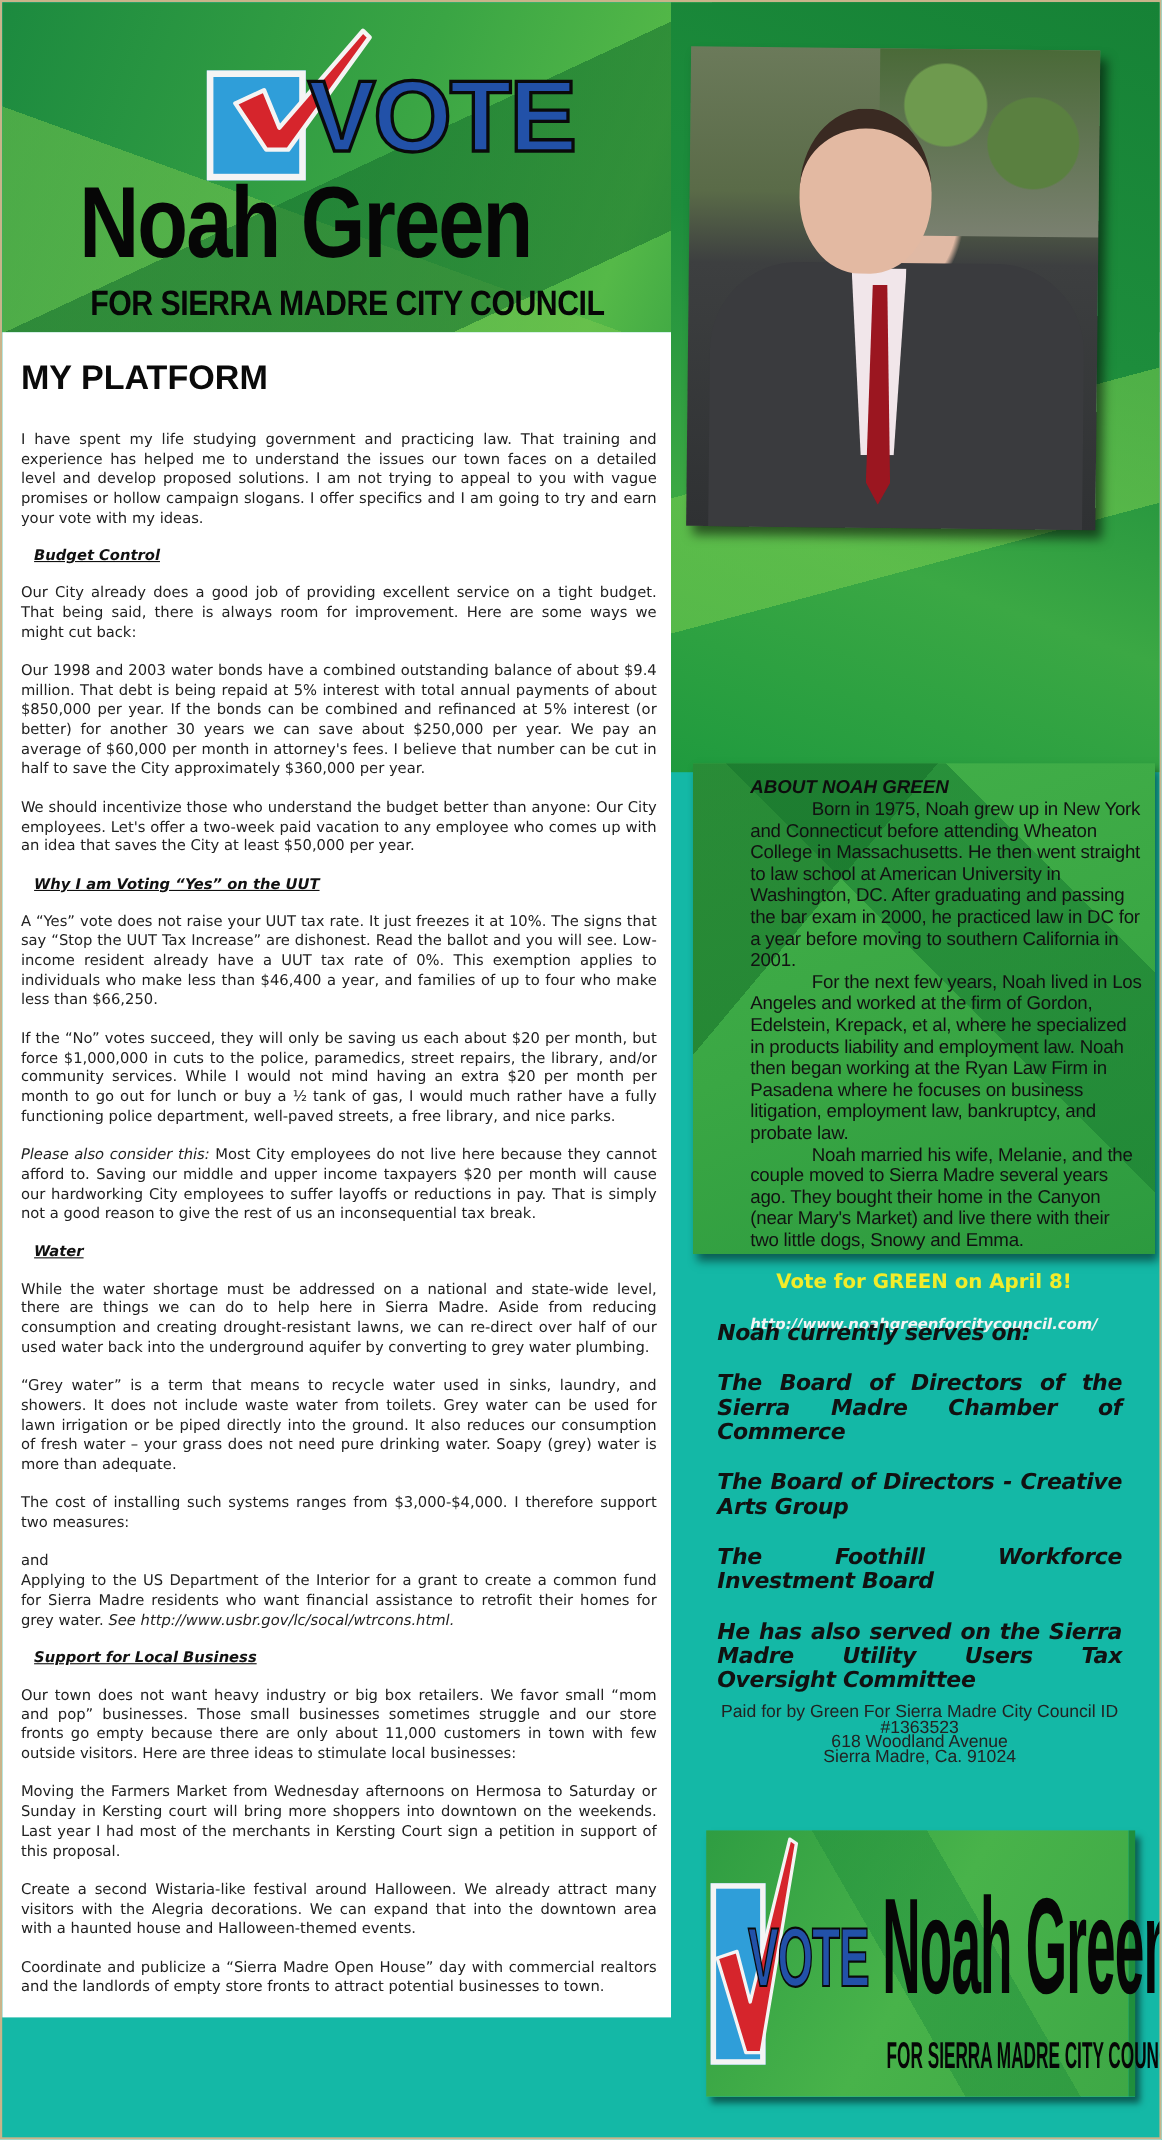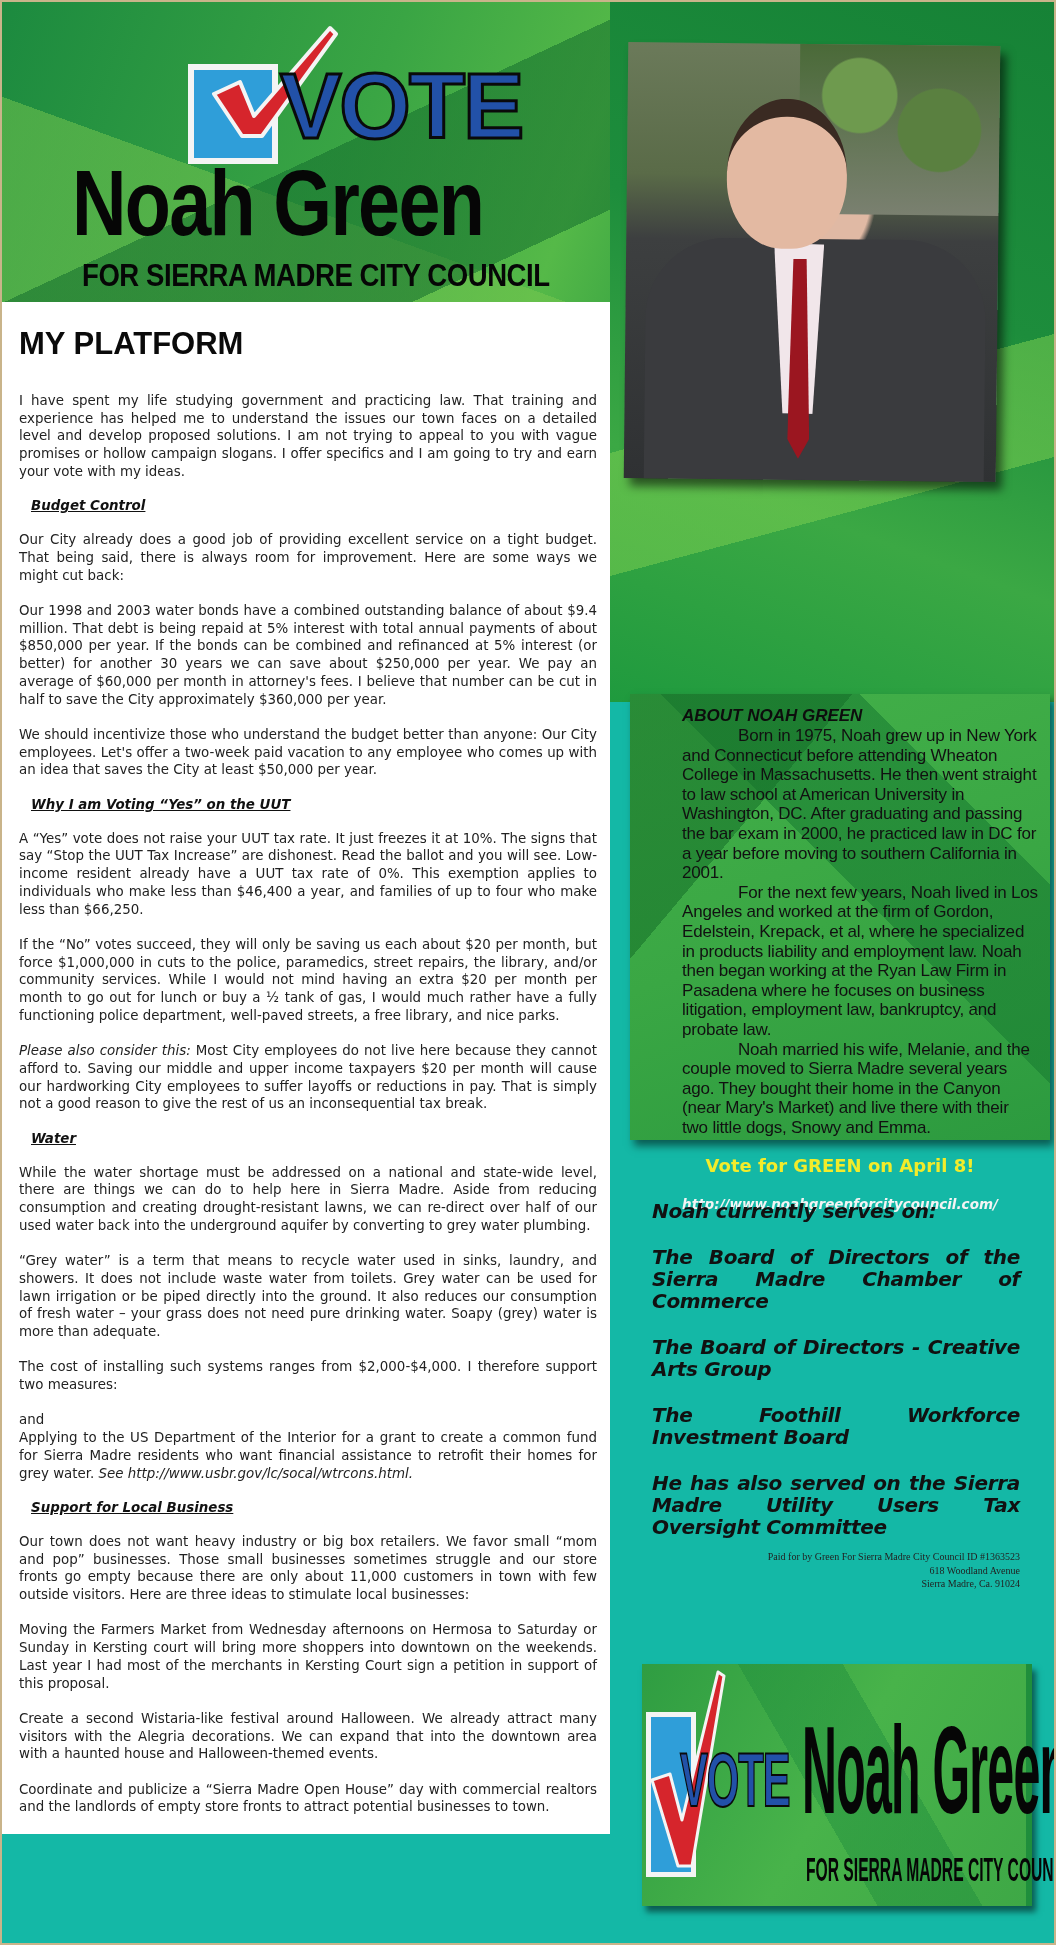--- a/index.html
+++ b/index.html
@@ -89,21 +89,21 @@
   .about-body p { font-family: "Liberation Sans", sans-serif; font-size: 17px; line-height: 19.6px; color: #111; text-indent: 56px; letter-spacing: -0.2px; }
   .about-cta { font-family: "DejaVu Sans", sans-serif; font-weight: bold; font-size: 18px; color: #f2ec2a; text-align: center; margin-top: 18px; margin-left: -40px; }
   .about-url { font-family: "DejaVu Sans", sans-serif; font-style: italic; font-weight: bold; font-size: 13.5px; color: #f4f4f4; text-align: center; margin-top: 20px; margin-left: -40px; }
 
   
   .serves { position: absolute; left: 650px; top: 1198px; width: 368px; }
   .serves .serves-title, .serves .serves-item {
     font-family: "DejaVu Sans", sans-serif; font-style: italic; font-weight: bold; font-size: 20px; line-height: 22px; color: #111;
     text-align: justify; margin-bottom: 24px; letter-spacing: -0.3px;
   }
-  .paid-for { position: absolute; left: 650px; top: 1548px; width: 368px; text-align: right; font-family: Liberation Serif, serif; font-size: 10px; line-height: 13.5px; color: #222; }
+  .paid-for { position: absolute; left: 650px; top: 1548px; width: 368px; text-align: center; font-family: Liberation Sans, sans-serif; font-size: 16px; line-height: 13.5px; color: #222; }
 
   
   .banner {
     position: absolute; left: 640px; top: 1662px; width: 390px; height: 242px;
     background:
       linear-gradient(60deg, transparent 0 45%, rgba(30,140,60,0.45) 45% 65%, transparent 65%),
       linear-gradient(120deg, #2f9d42 0%, #48b34a 50%, #3ea846 100%);
     box-shadow: 4px 6px 6px rgba(0,0,0,0.5);
     border-right: 6px solid #1f8e3c;
   }
@@ -150,21 +150,21 @@
     <p>We should incentivize those who understand the budget better than anyone: Our City employees.  Let's offer a two-week paid vacation to any employee who comes up with an idea that saves the City at least $50,000 per year.</p>
 
     <span class="heading">Why  I am Voting “Yes” on the UUT</span>
     <p>A “Yes” vote does not raise your UUT tax rate.  It just freezes it at 10%.  The signs that say “Stop the UUT Tax Increase” are dishonest.  Read the ballot and you will see.  Low-income resident already have a UUT tax rate of 0%.  This exemption applies to individuals who make less than $46,400 a year, and families of up to four who make less than $66,250.</p>
     <p>If the “No” votes succeed, they will only be saving us each about $20 per month, but force $1,000,000 in cuts to the police, paramedics, street repairs, the library, and/or community services.  While I would not mind having an extra $20 per month per month to go out for lunch or buy a ½ tank of gas, I would much rather have a fully functioning police department, well-paved streets,  a free library, and nice parks.</p>
     <p><span class="italic">Please also consider this:</span><span>  Most City employees do not live here because they cannot afford to.  Saving our middle and upper income taxpayers $20 per month will cause our hardworking City employees to suffer layoffs or reductions in pay.  That is simply not a good reason to give the rest of us an inconsequential tax break.</span></p>
 
     <span class="heading">Water</span>
     <p>While the water shortage must be addressed on a national and state-wide level, there are things we can do to help here in Sierra Madre.  Aside from reducing consumption and creating drought-resistant lawns, we can re-direct over half of our used water back into the underground aquifer by converting to grey water plumbing.</p>
     <p>“Grey water” is a term that means to recycle water used in sinks, laundry, and showers.  It does not include waste water from toilets.  Grey water can be used for lawn irrigation or be piped directly into the ground.  It also reduces our consumption of fresh water – your grass does not need pure drinking water.  Soapy (grey) water is more than adequate.</p>
-    <p>The cost of installing such systems ranges from $2,000-$4,000.  I therefore support two measures:</p>
+    <p>The cost of installing such systems ranges from $3,000-$4,000.  I therefore support two measures:</p>
     <p class="tight">and</p>
     <p><span>Applying to the US Department of the Interior for a grant to create a common fund for Sierra Madre residents who want financial assistance to retrofit their homes for grey water.  </span><span class="italic">See http://www.usbr.gov/lc/socal/wtrcons.html.</span></p>
 
     <span class="heading">Support for Local Business</span>
     <p>Our town does not want heavy industry or big box retailers.  We favor small “mom and pop” businesses. Those small businesses sometimes struggle and our store fronts go empty because there are only about 11,000 customers in town with few outside visitors.  Here are three ideas to stimulate local businesses:</p>
     <p>Moving the Farmers Market from Wednesday afternoons on Hermosa to Saturday or Sunday in Kersting court will bring more shoppers into downtown on the weekends.  Last year I had most of the merchants in Kersting Court sign a petition in support of this proposal.</p>
     <p>Create a second Wistaria-like festival around Halloween.  We already attract many visitors with the Alegria decorations.  We can expand that into the downtown area with a haunted house and Halloween-themed events.</p>
     <p>Coordinate and publicize a “Sierra Madre Open House” day with commercial realtors and the landlords of empty store fronts to attract potential businesses to town.</p>
   </div>
 

